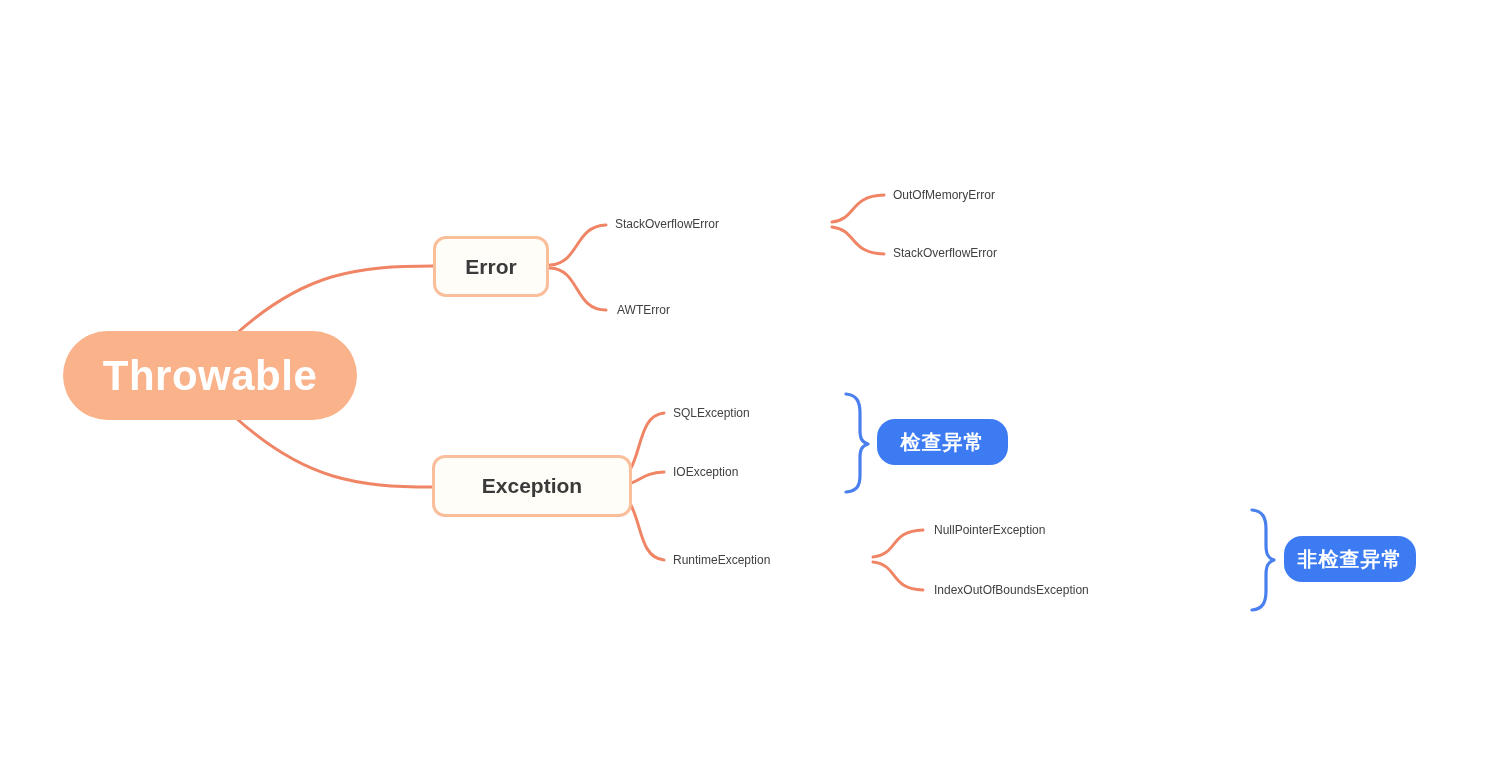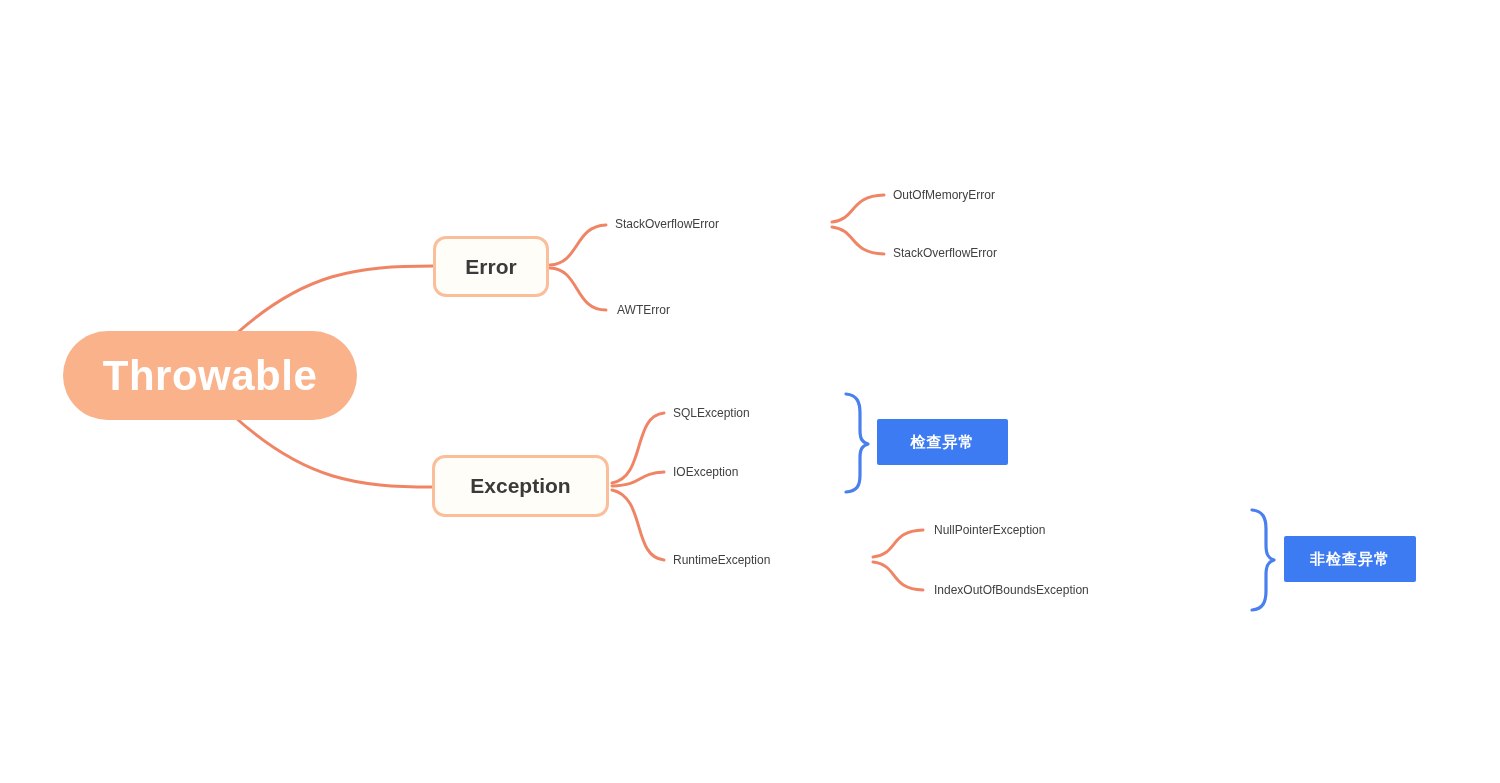--- a/index.html
+++ b/index.html
@@ -48,45 +48,45 @@
     border: 3px solid #FABE9B;
     border-radius: 13px;
     display: flex; align-items: center; justify-content: center;
     color: #3A3A3A;
     font-size: 21px;
     font-weight: bold;
     box-sizing: border-box;
     cursor: default;
   }
   .branch-error    { left: 433px; top: 236px; width: 116px; height: 61px; }
-  .branch-exception{ left: 432px; top: 455px; width: 177px; height: 62px; }
+  .branch-exception{ left: 432px; top: 455px; width: 200px; height: 62px; }
   .leaf {
     position: absolute;
     transform: translateY(-50%);
     white-space: nowrap;
     color: #414141;
     font-size: 12px;
     cursor: default;
   }
   .leaf-vme  { left: 615px; top: 224px; }
   .leaf-awt  { left: 617px; top: 310px; }
   .leaf-oom  { left: 893px; top: 195px; }
   .leaf-sof  { left: 893px; top: 253px; }
   .leaf-sql  { left: 673px; top: 413px; }
   .leaf-io   { left: 673px; top: 472px; }
   .leaf-rte  { left: 673px; top: 560px; }
   .leaf-npe  { left: 934px; top: 530px; }
   .leaf-ioob { left: 934px; top: 590px; }
   .badge {
     position: absolute;
     background: #3D7BF2;
-    border-radius: 2px;
+    border-radius: 18px;
     display: flex; align-items: center; justify-content: center;
     color: #ffffff;
-    font-size: 15px;
+    font-size: 20px;
     font-weight: bold;
     letter-spacing: 1px;
     cursor: default;
     text-align: center;
   }
   .badge-checked   { left: 877px;  top: 419px; width: 131px; height: 46px; }
   .badge-unchecked { left: 1284px; top: 536px; width: 132px; height: 46px; }
 </style>
 </head>
 <body>

